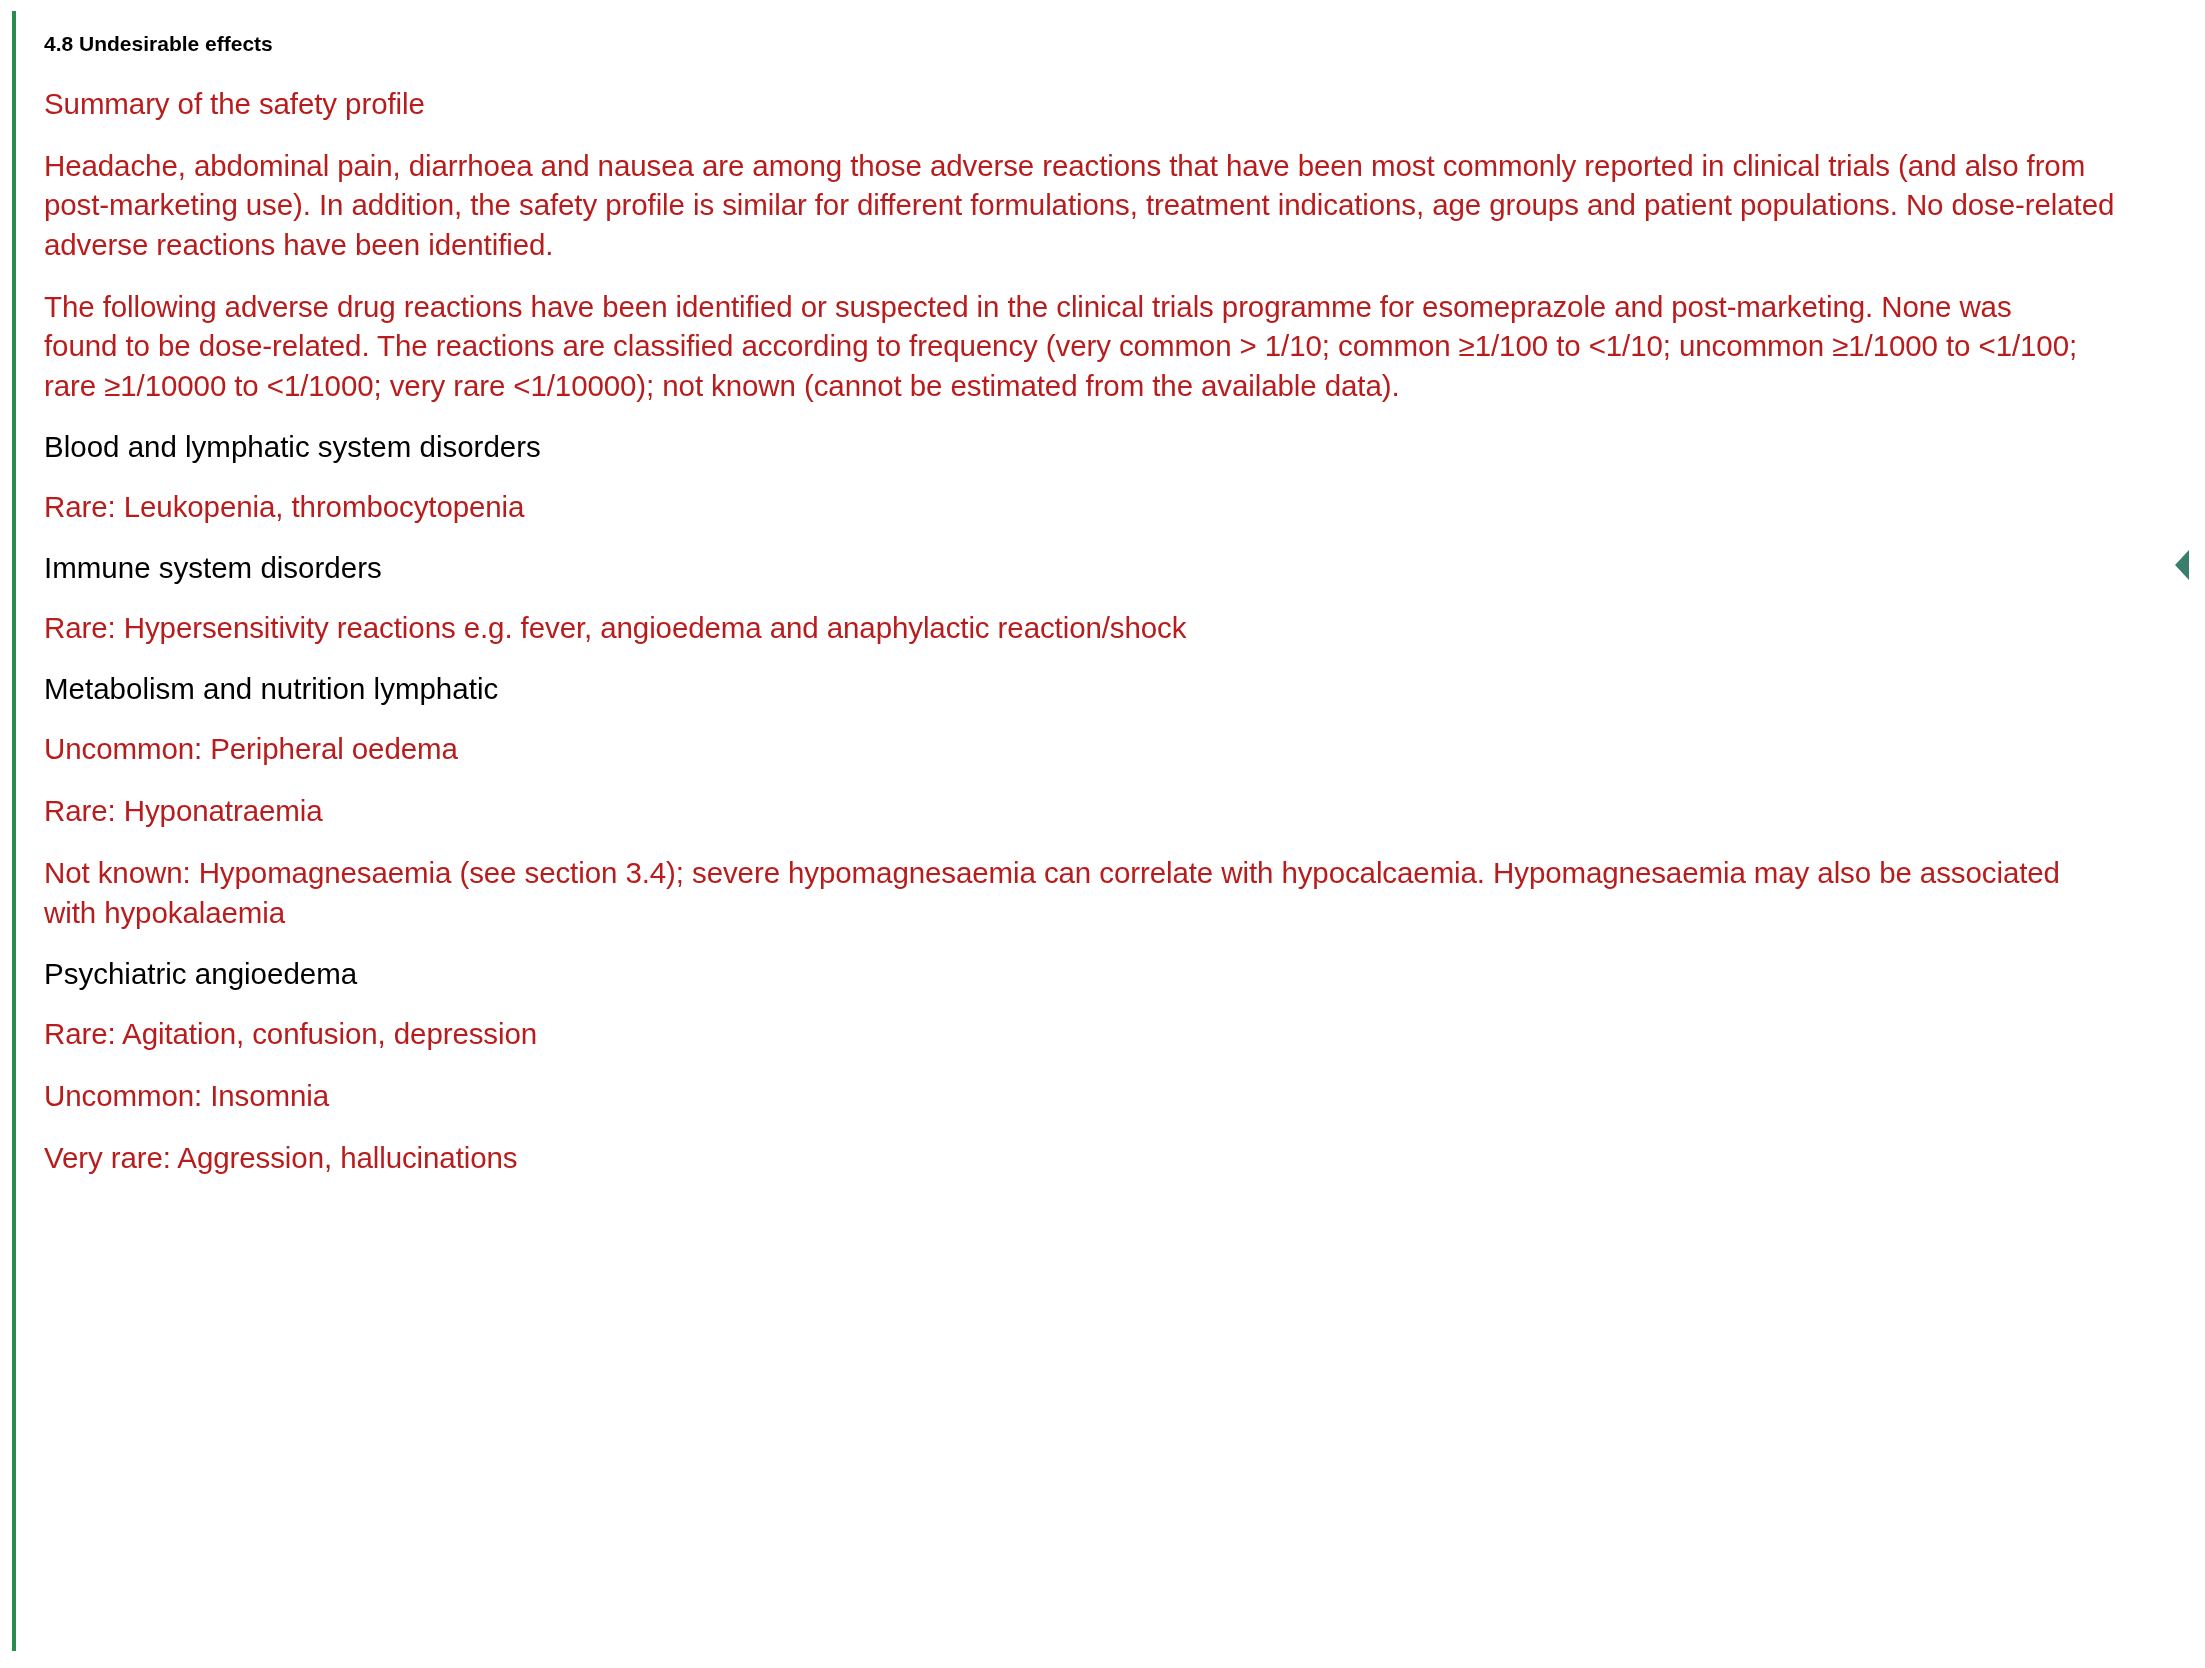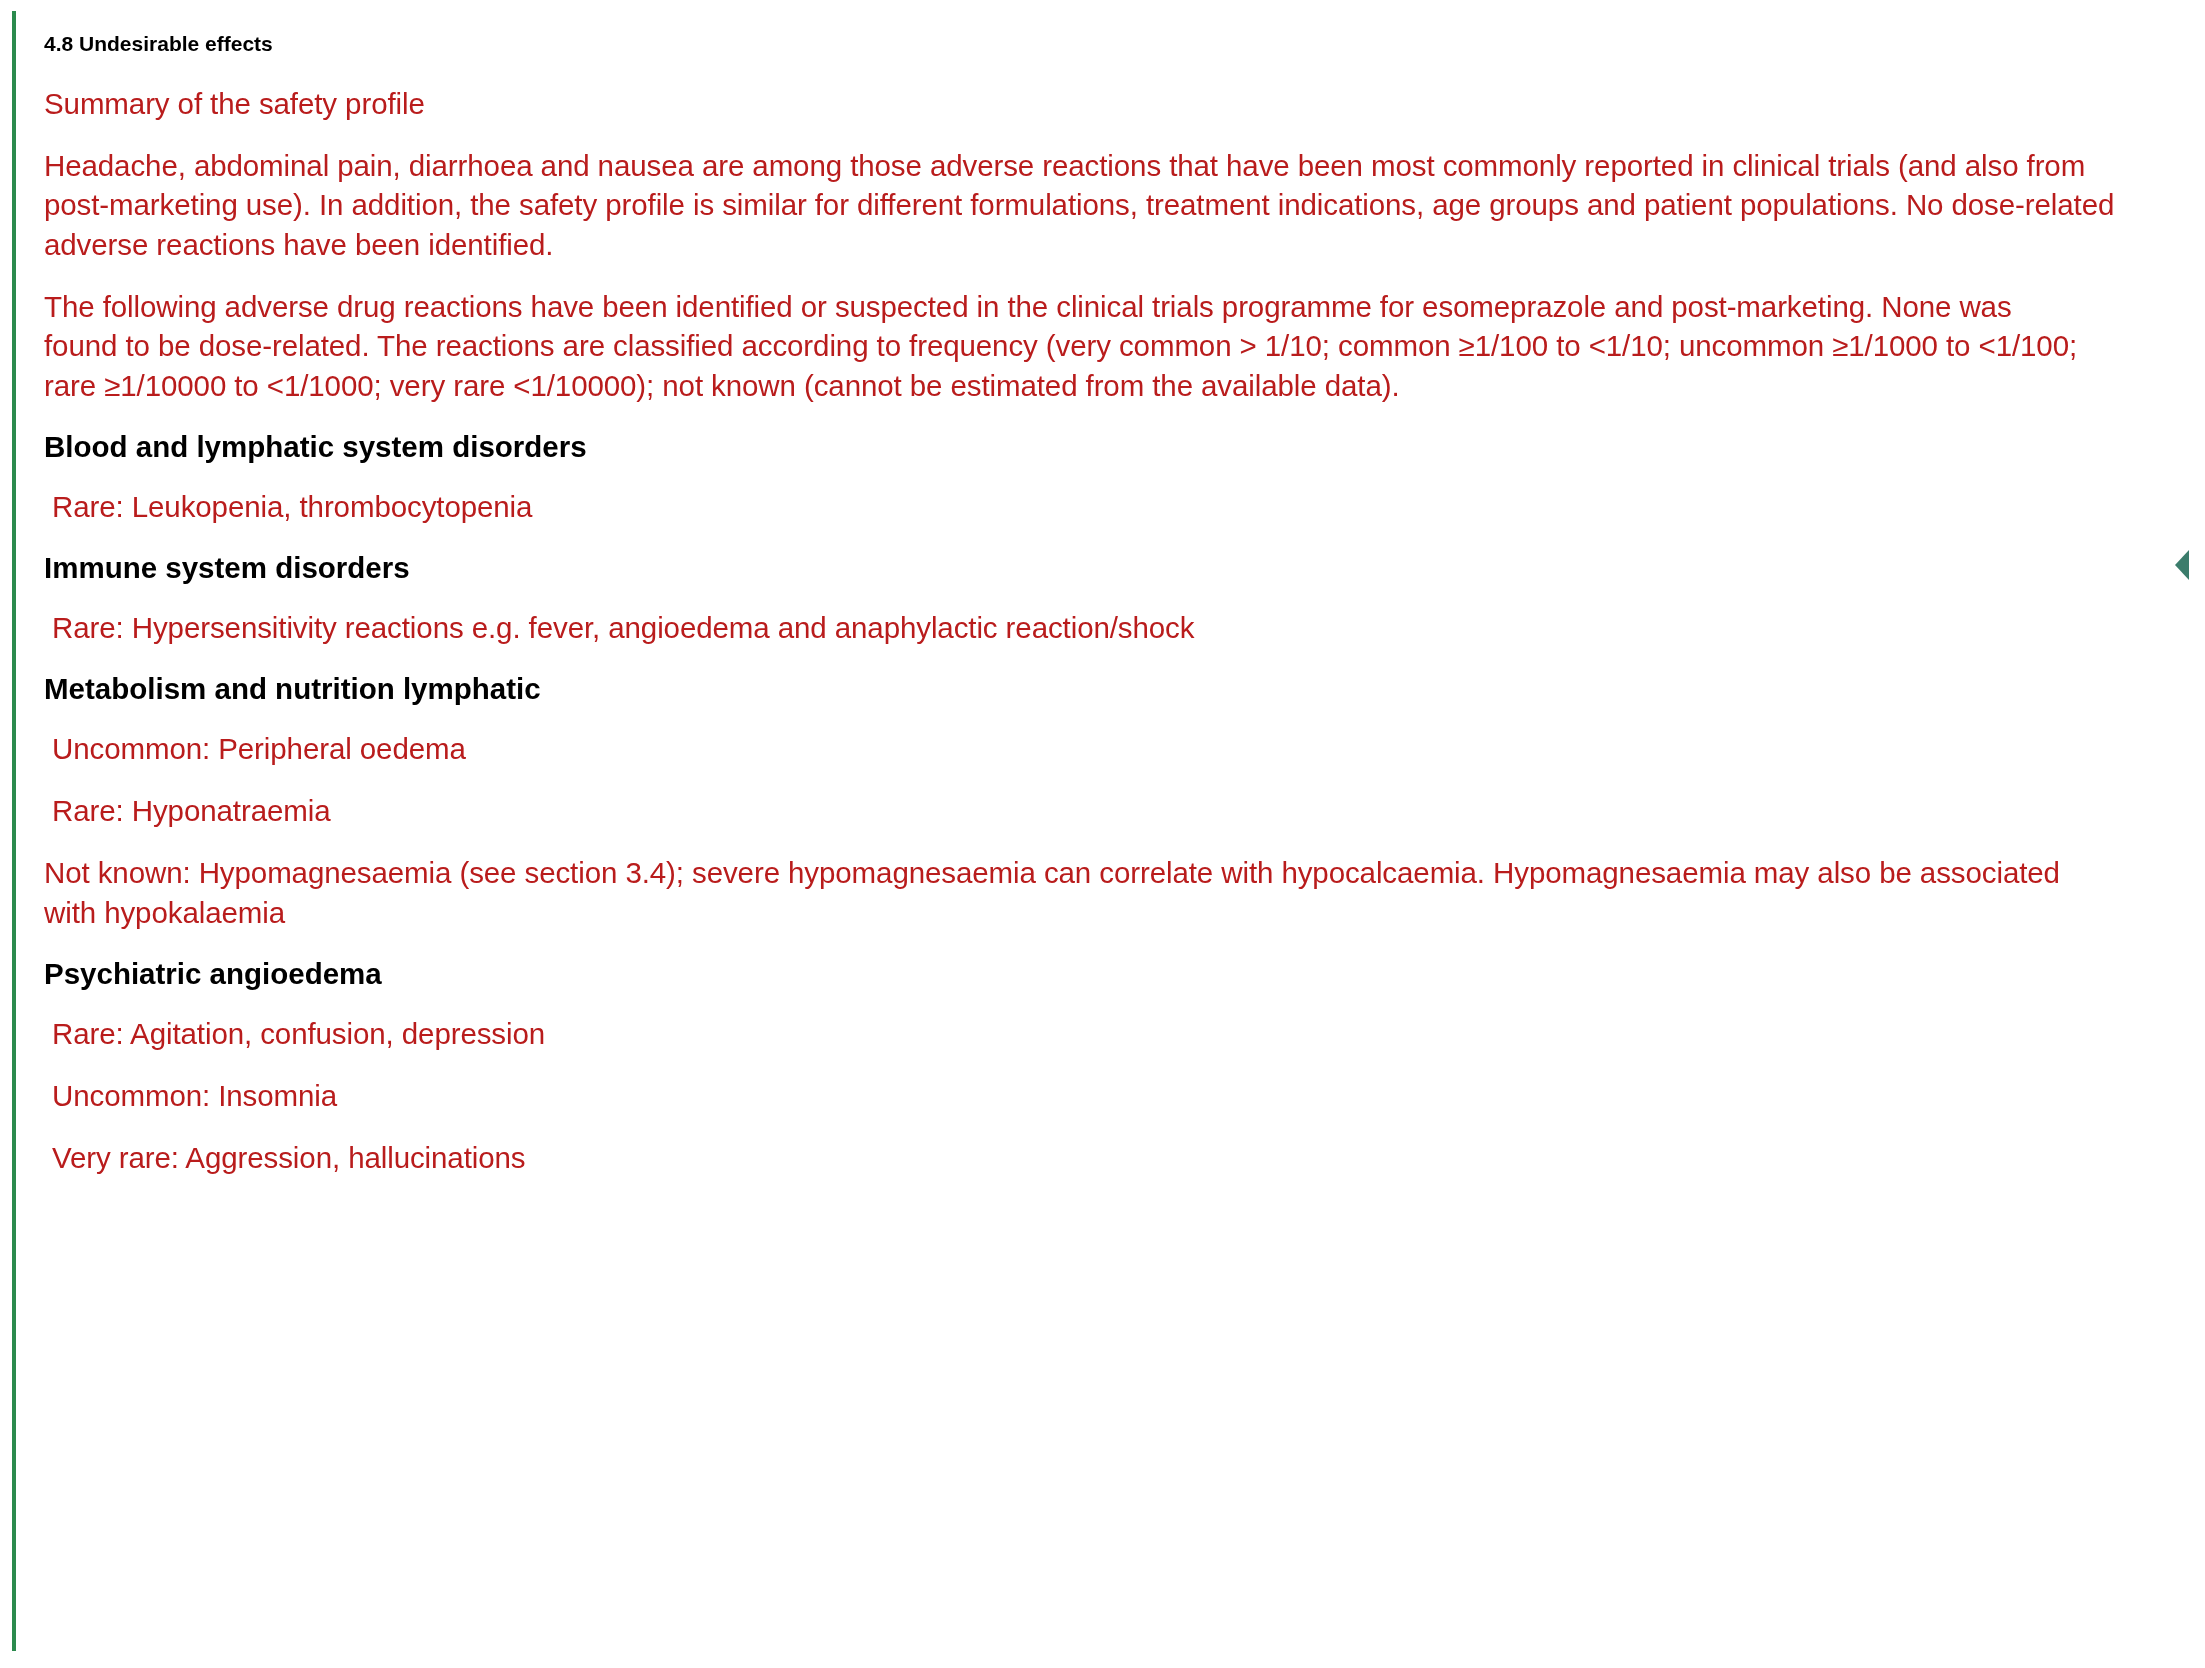--- a/index.html
+++ b/index.html
@@ -58,40 +58,39 @@
 
   .h-section {
     font-size: 21px;
     font-weight: bold;
     line-height: 1.25;
     margin: 0 0 26.6px 0;
   }
 
   .h-sub {
     font-size: 29.5px;
-    font-weight: bold;
+    font-weight: normal;
     line-height: 1.3;
     margin: 0 0 21px 0;
   }
 
   .italic {
     font-style: italic;
   }
 
   .para {
     max-width: 2072px;
   }
 
   .para-narrow {
     max-width: 2043px;
   }
 
   .para-mid {
     max-width: 1830px;
-    margin-left: 8px;
   }
 </style>
 </head>
 <body>
 
 <div id="green-rule"></div>
 
 <div id="right-arrow"></div>
 
 <div id="content">

